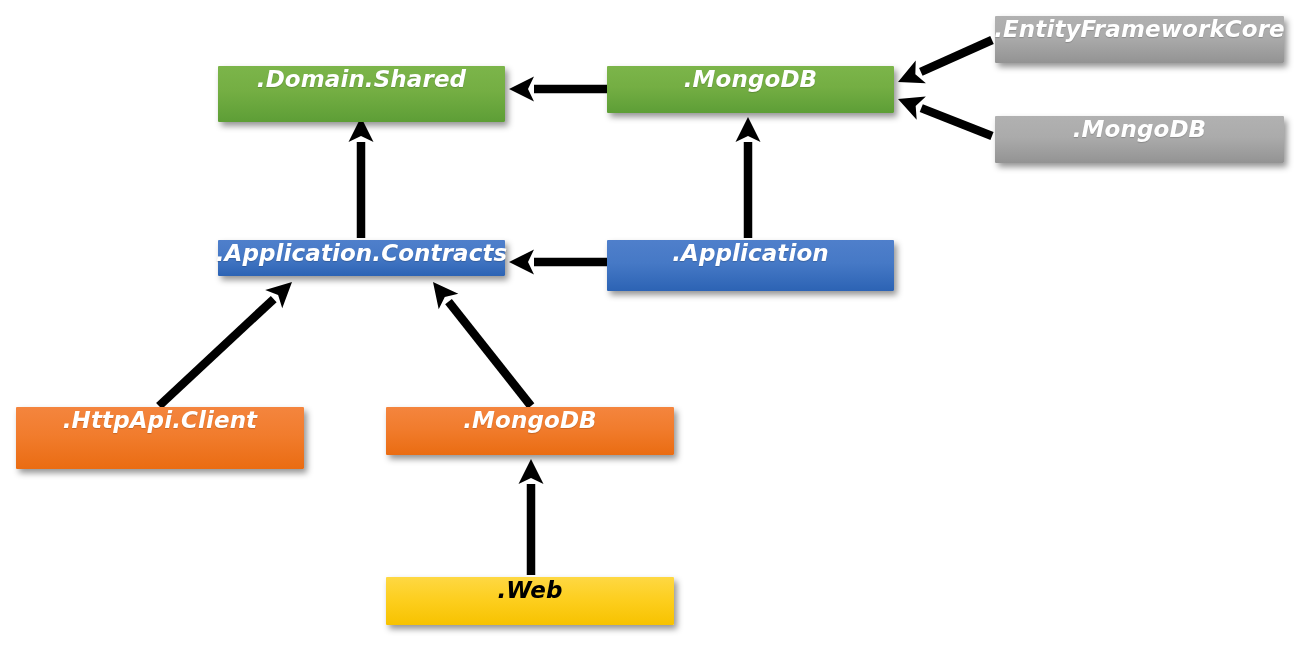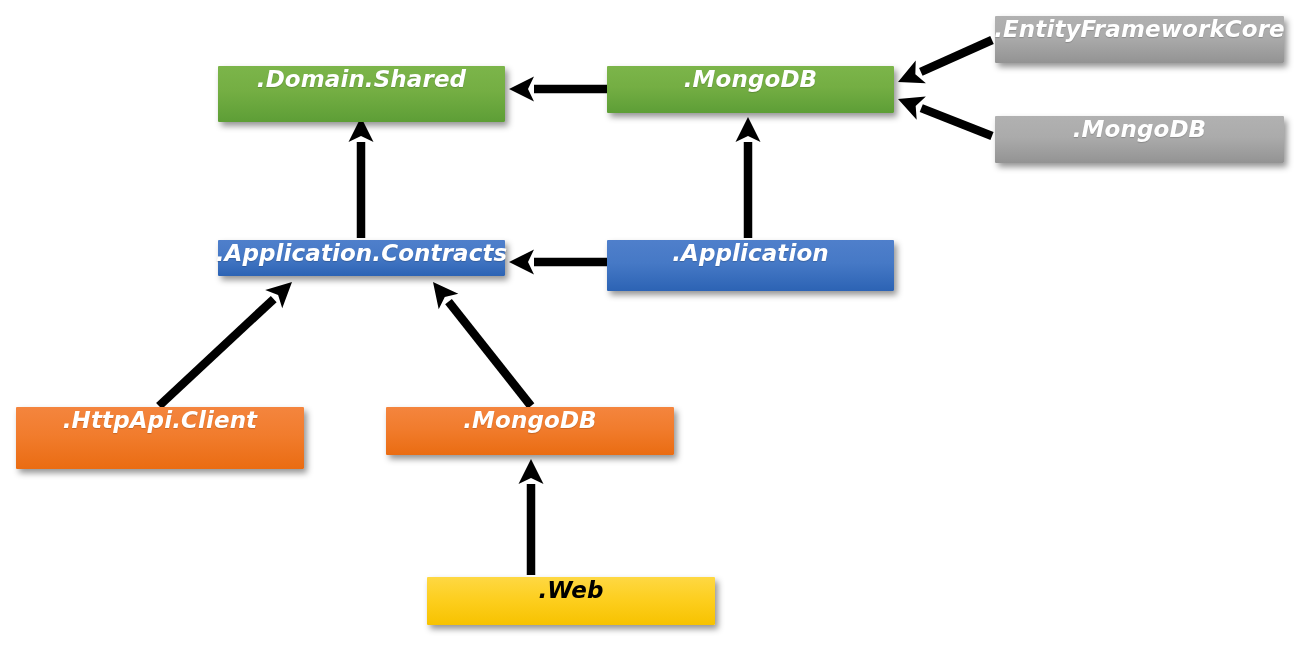--- a/index.html
+++ b/index.html
@@ -49,21 +49,20 @@
   .node-gray {
     background: linear-gradient(to bottom, #b1b1b1 0%, #ababab 45%, #939393 100%);
   }
   .node-orange {
     background: linear-gradient(to bottom, #f4853e 0%, #f17c2d 45%, #ea6c12 100%);
   }
   .node-yellow {
     background: linear-gradient(to bottom, #fed843 0%, #fdcf20 45%, #f7c200 100%);
     color: #000000;
     text-shadow: none;
-    margin-left: 41px;
   }
   .node-label {
     display: block;
     white-space: nowrap;
   }
 </style>
 </head>
 <body>
 
 <div id="canvas">

